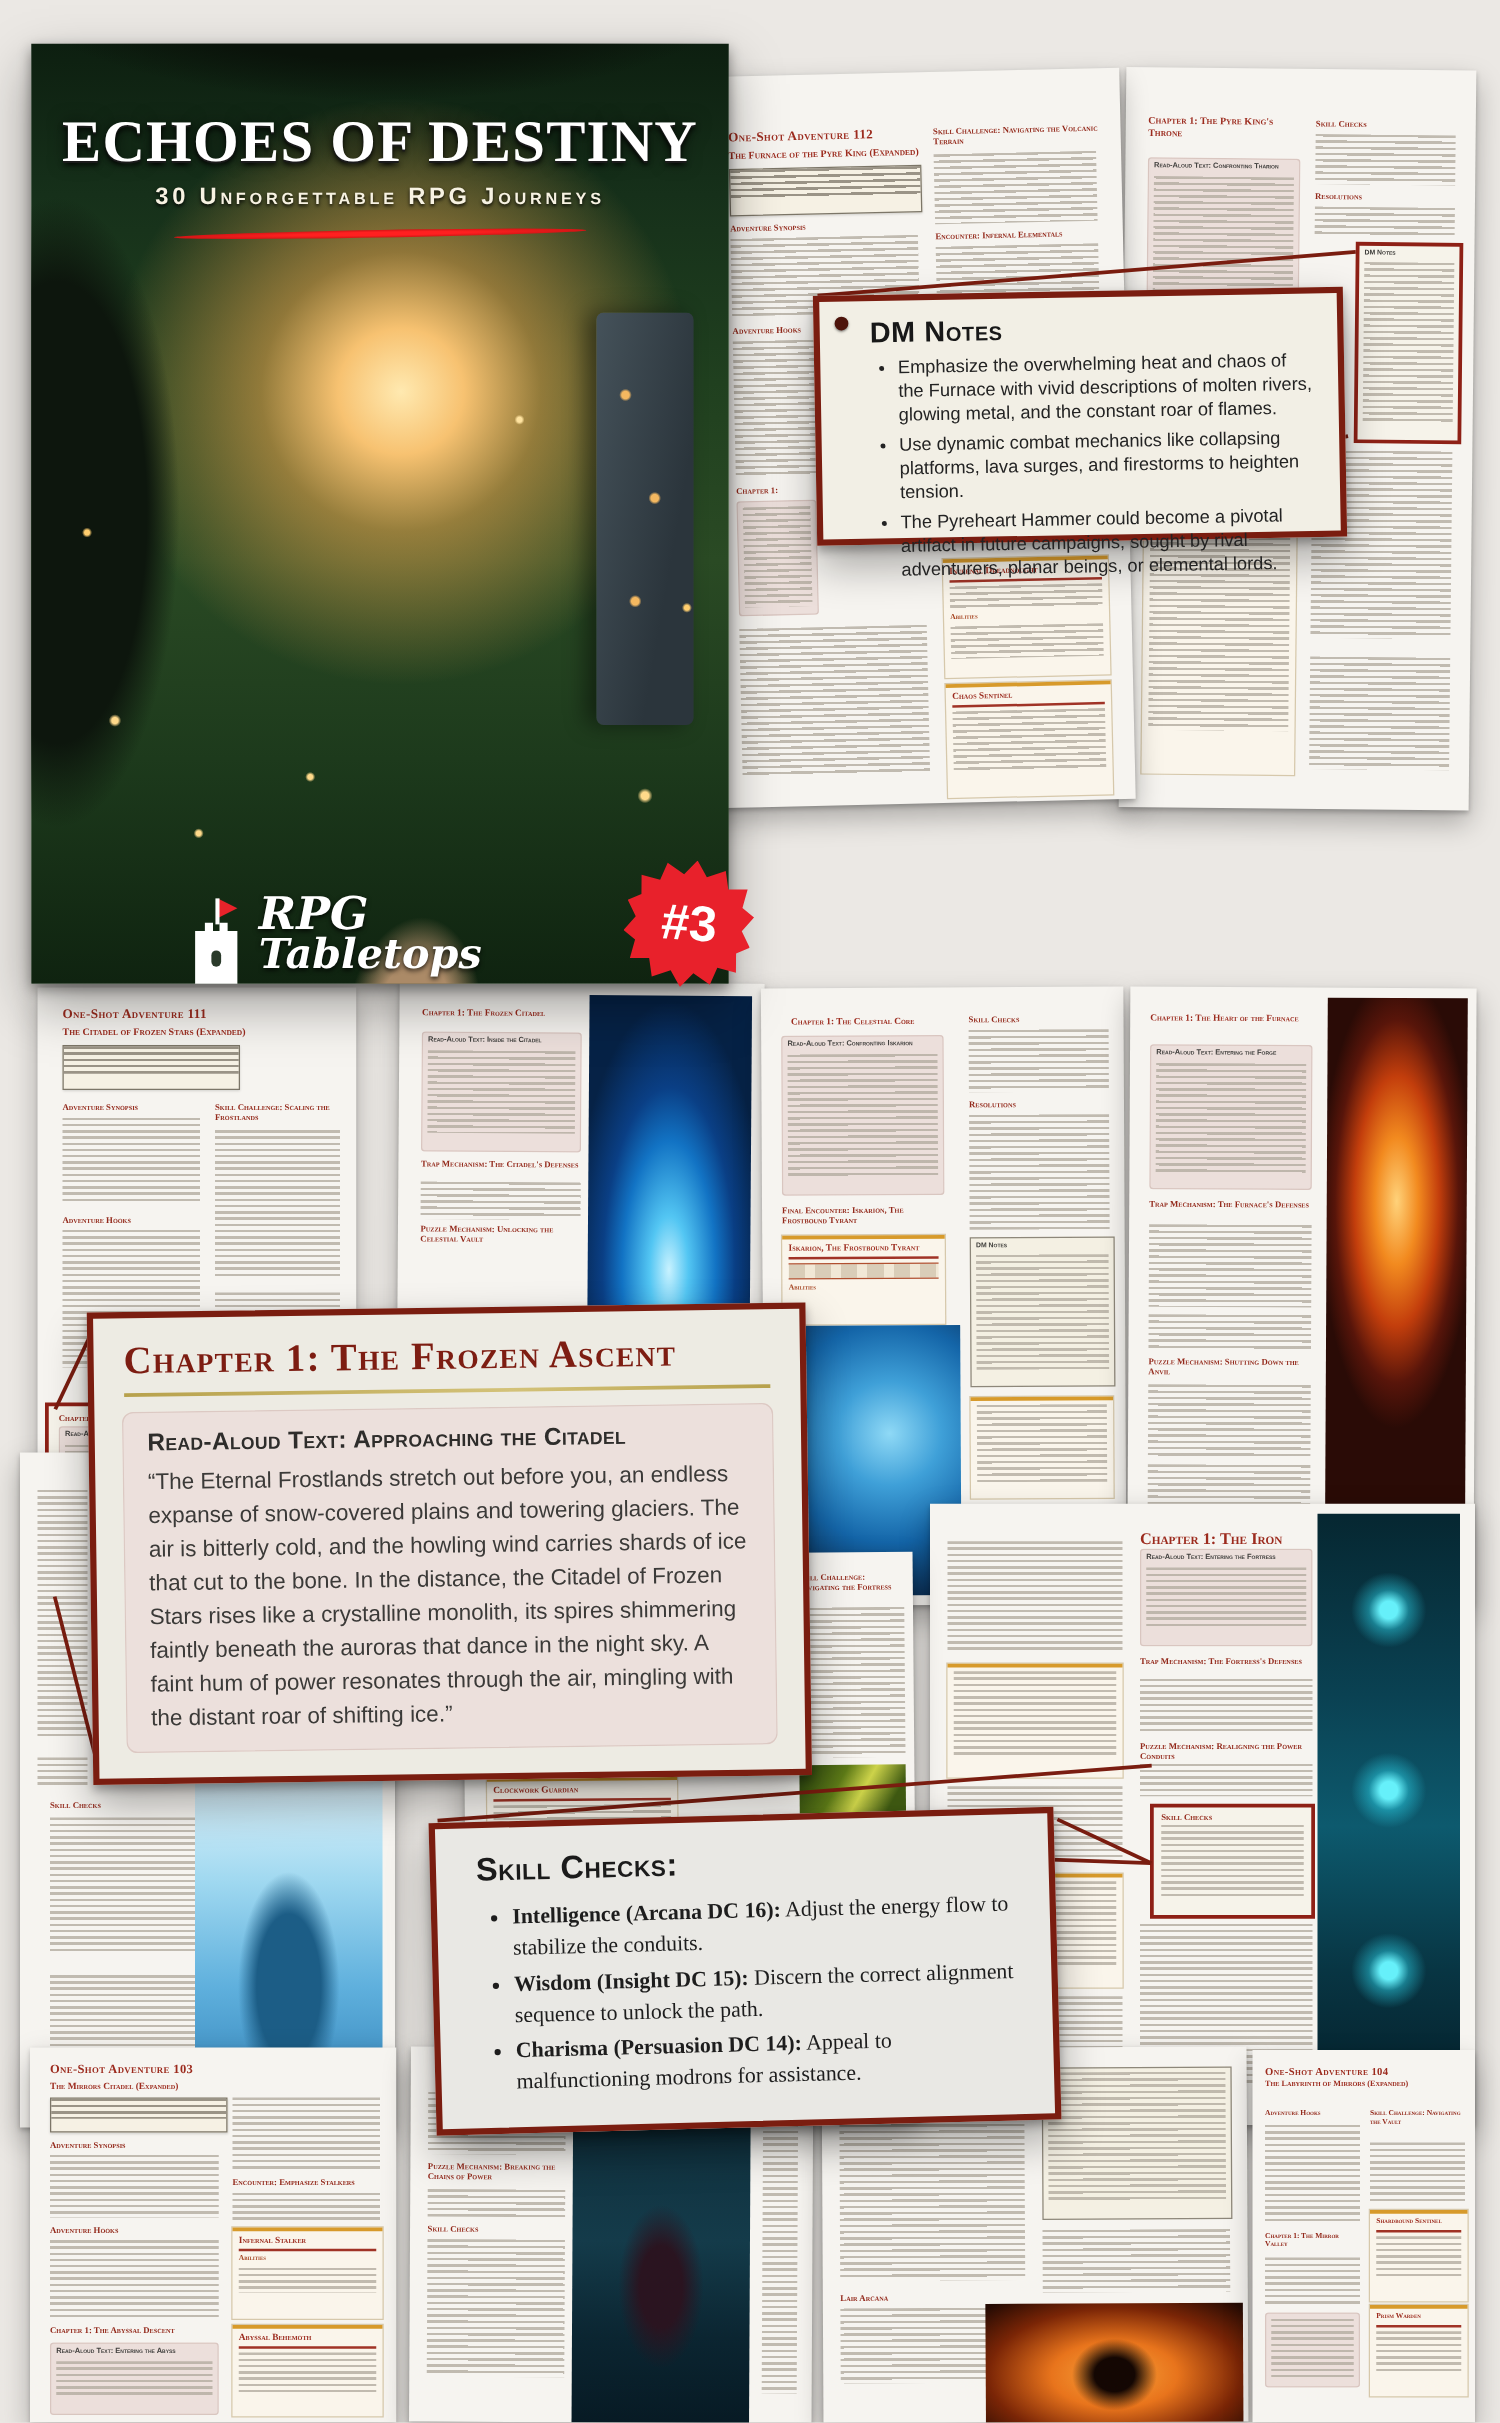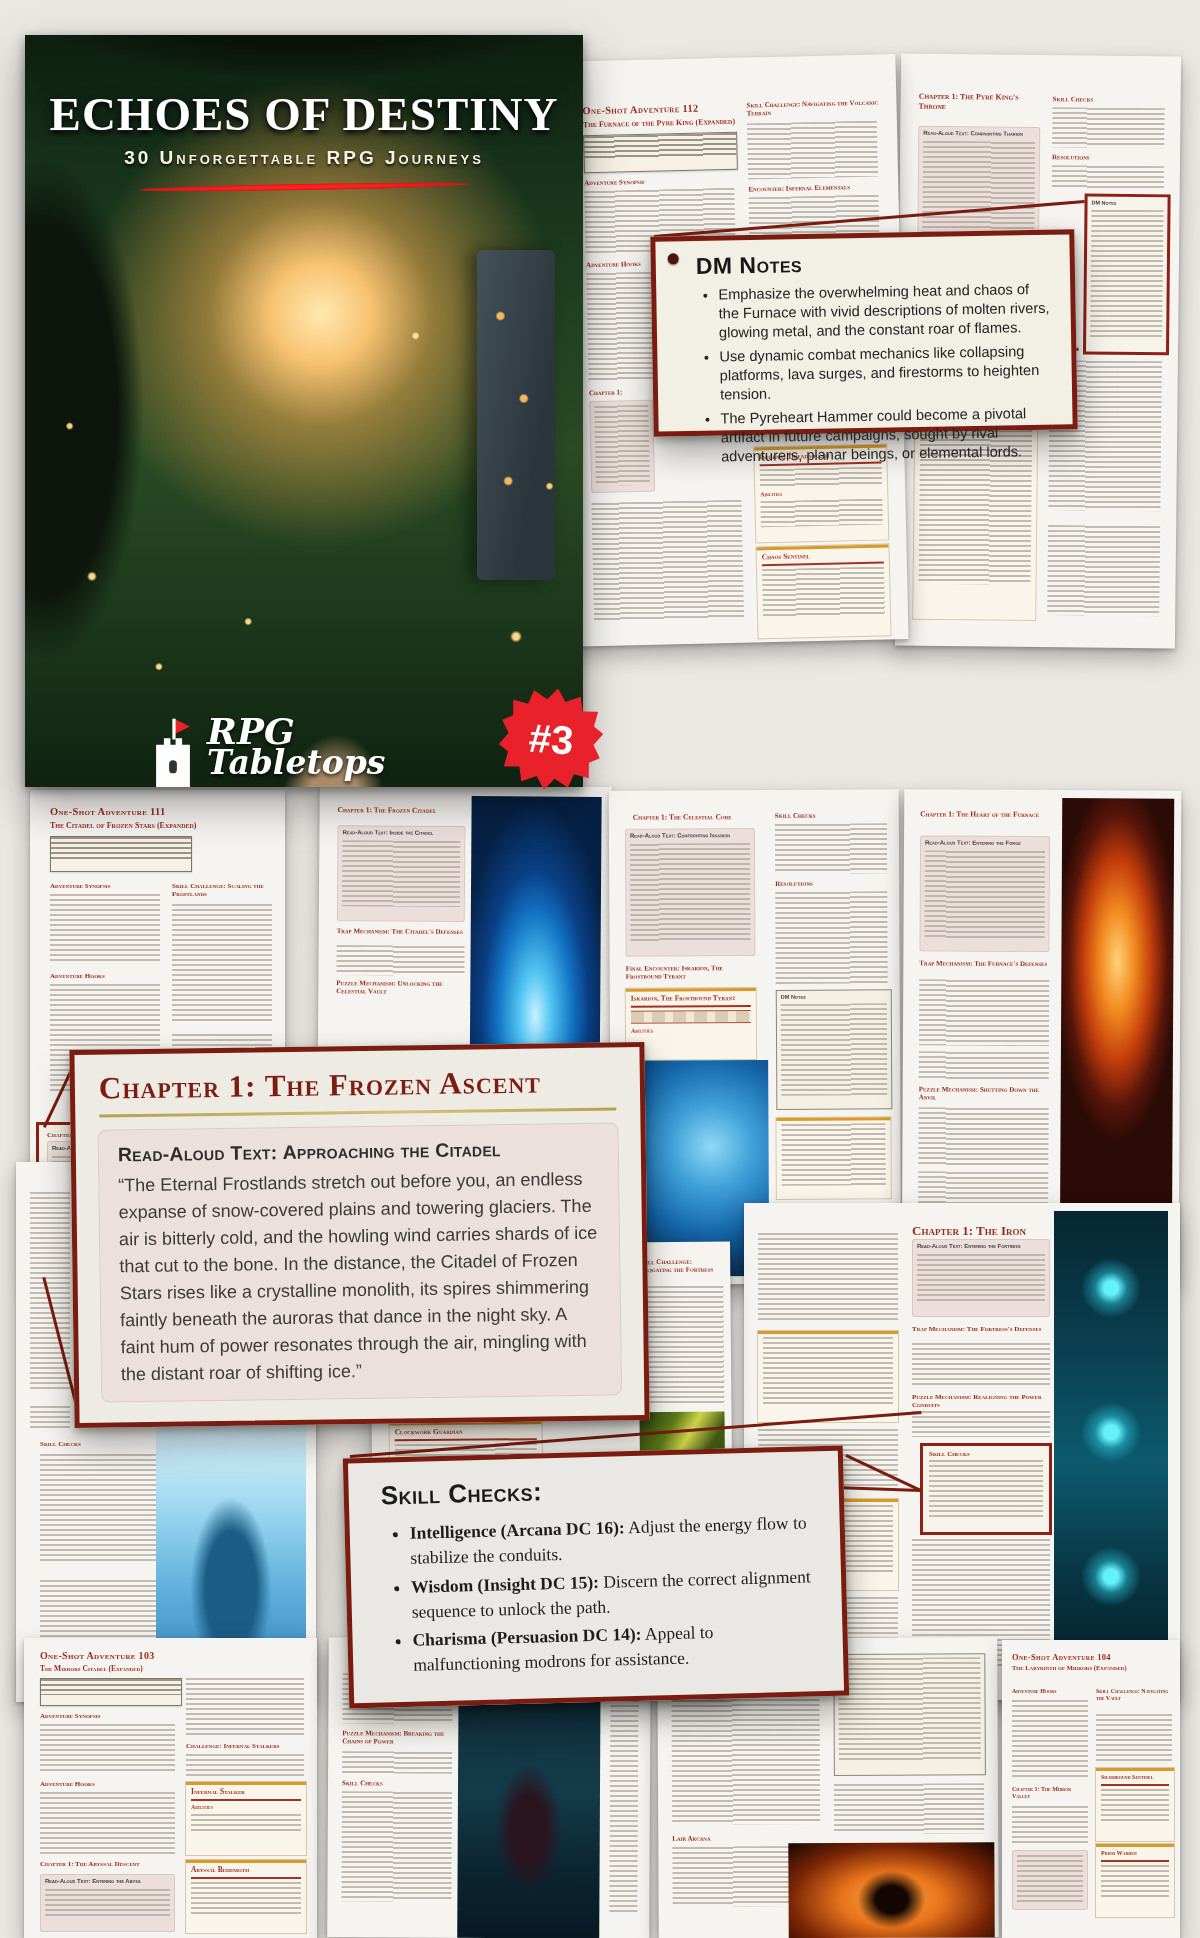--- a/index.html
+++ b/index.html
@@ -407,21 +407,21 @@
   <div class="mh abs" style="left:16px;top:74px;width:135px">Adventure Synopsis</div>
   <div class="gk abs" style="left:16px;top:86px;width:135px;height:50px"></div>
   <div class="mh abs" style="left:16px;top:142px;width:135px">Adventure Hooks</div>
   <div class="gk abs" style="left:16px;top:154px;width:135px;height:62px"></div>
   <div class="mh abs" style="left:16px;top:222px;width:135px">Chapter 1: The Abyssal Descent</div>
   <div class="ra abs" style="left:16px;top:236px;width:135px;height:58px">
     <div class="t">Read-Aloud Text: Entering the Abyss</div>
     <div class="gk" style="height:30px"></div>
   </div>
   <div class="gk abs" style="left:162px;top:40px;width:118px;height:58px"></div>
-  <div class="mh abs" style="left:162px;top:104px;width:118px">Challenge: Infernal Stalkers</div>
+  <div class="mh abs" style="left:162px;top:104px;width:118px">Encounter: Emphasize Stalkers</div>
   <div class="gk abs" style="left:162px;top:116px;width:118px;height:22px"></div>
   <div class="sb abs" style="left:162px;top:144px;width:120px;height:70px">
     <div class="t">Infernal Stalker</div>
     <div class="rule"></div>
     <div class="sub">Abilities</div>
     <div class="gk" style="height:20px"></div>
   </div>
   <div class="sb abs" style="left:162px;top:222px;width:120px;height:70px">
     <div class="t">Abyssal Behemoth</div>
     <div class="rule"></div>

